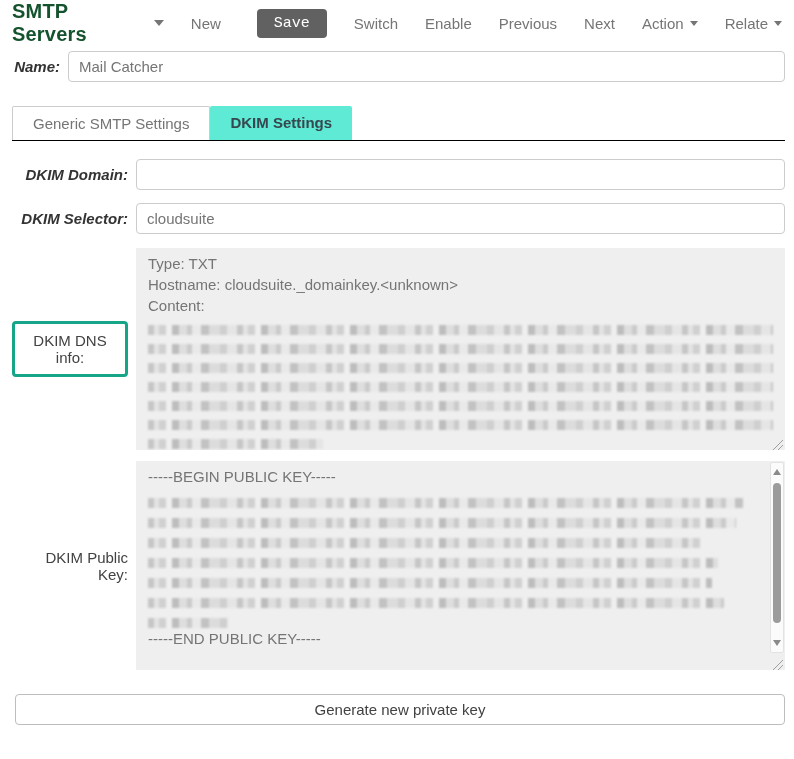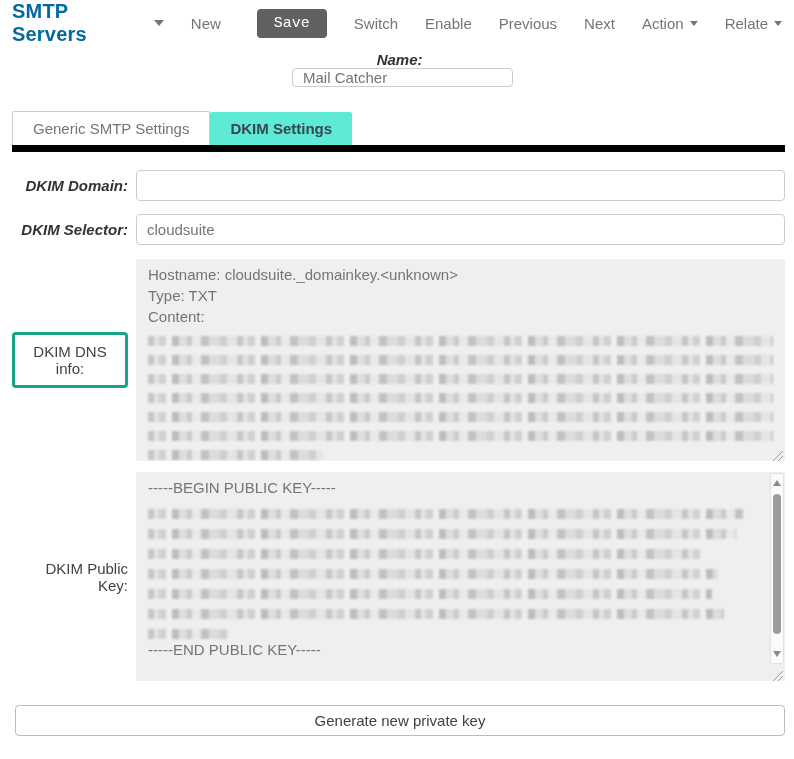--- a/index.html
+++ b/index.html
@@ -2,34 +2,34 @@
 <html><head>
 <meta charset="utf-8">
 <style>
   * { box-sizing: border-box; margin: 0; padding: 0; }
   html, body { width: 794px; background: #ffffff; font-family: "Liberation Sans", sans-serif; }
   .page { width: 794px; height: 759px; position: relative; overflow: hidden; }
 
   
   .toolbar { display: flex; align-items: center; padding: 8px 12px 0 12px; height: 38px; }
   .module-title-wrap { display: flex; align-items: center; cursor: pointer; }
-  .module-title { font-size: 20px; font-weight: bold; color: #0369a1; letter-spacing: 0.2px; }
+  .module-title { font-size: 20px; font-weight: bold; color: #14532d; letter-spacing: 0.2px; }
   .caret { display: inline-block; width: 0; height: 0; border-left: 4px solid transparent; border-right: 4px solid transparent; border-top: 5px solid #757575; margin-left: 6px; }
   .caret-lg { border-left-width: 5px; border-right-width: 5px; border-top-width: 6px; margin-left: 24px; }
   .nav-item { font-size: 15px; color: #757575; margin-left: 27px; cursor: pointer; display: inline-flex; align-items: center; }
   .save-btn { margin-left: 36px; border: none; color: #ffffff; background: #616161; font-family: Liberation Mono, monospace; font-size: 15px; padding: 6px 17px; border-radius: 4px; cursor: pointer; }
 
   
-  .name-row { display: flex; align-items: center; margin: 13px 9px 16px 12px; flex-direction: column; }
+  .name-row { display: flex; align-items: center; margin: 13px 9px 16px 12px; }
   .name-label { width: 48px; text-align: right; font-size: 15px; font-weight: bold; font-style: italic; color: #333333; flex: 0 0 auto; }
   .name-row .text-input { margin-left: 8px; flex: 1; }
   .text-input { height: 31px; border: 1px solid #cccccc; border-radius: 4px; font-family: inherit; font-size: 15px; color: #757575; padding: 0 10px; outline: none; background: #ffffff; }
 
   
-  .tabs { display: flex; align-items: flex-end; margin: 24px 9px 0 12px; border-bottom: 7px solid #000000; }
+  .tabs { display: flex; margin: 24px 9px 0 12px; border-bottom: 1px solid #000000; }
   .tab { font-size: 15px; padding: 8px 20px; cursor: pointer; }
   .tab.inactive { border: 1px solid #cccccc; border-bottom: none; border-radius: 2px 2px 0 0; color: #757575; background: #ffffff; }
   .tab.active { background: #abdcf5; color: #37474f; font-weight: bold; border-radius: 2px 2px 0 0; }
 
   
   .form { margin: 0 9px 0 12px; }
   .row { display: flex; align-items: center; }
   .flabel { width: 116px; flex: 0 0 auto; text-align: right; font-size: 15px; color: #333333; font-weight: bold; font-style: italic; }
   .flabel.normal { font-weight: normal; font-style: normal; color: #424242; }
   .fval { flex: 1; margin-left: 8px; display: flex; align-items: flex-end; }
@@ -125,22 +125,22 @@
       </div>
     </div>
 
     <div class="row row-dns">
       <div class="labelcol">
         <div class="green-box" style="border-color: rgb(23, 165, 137);">
           <span>DKIM DNS info:</span>
         </div>
       </div>
       <div class="textarea ta-dns">
+        <div class="ta-line">Type: TXT</div>
         <div class="ta-line">Hostname: cloudsuite._domainkey.&lt;unknown&gt;</div>
-        <div class="ta-line">Type: TXT</div>
         <div class="ta-line">Content:</div>
         <div>
             <div class="rline" style="width: 100%;"></div>
             <div class="rline" style="width: 100%;"></div>
             <div class="rline" style="width: 100%;"></div>
             <div class="rline" style="width: 100%;"></div>
             <div class="rline" style="width: 100%;"></div>
             <div class="rline" style="width: 100%;"></div>
             <div class="rline" style="width: 28%;"></div>
           </div>

